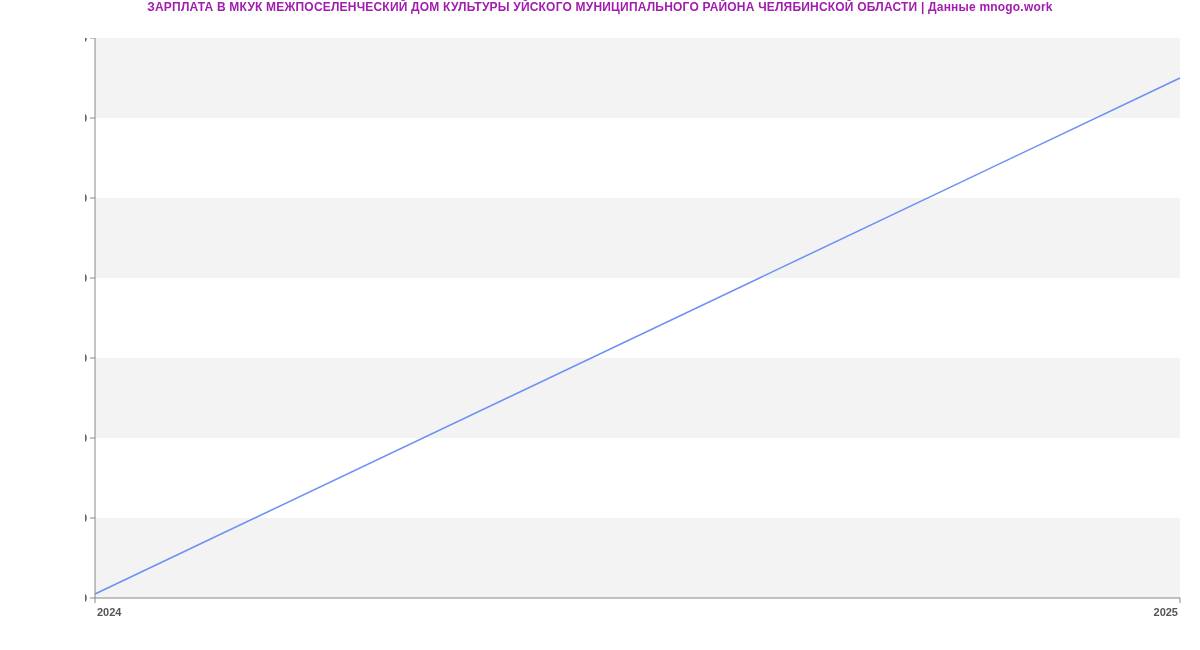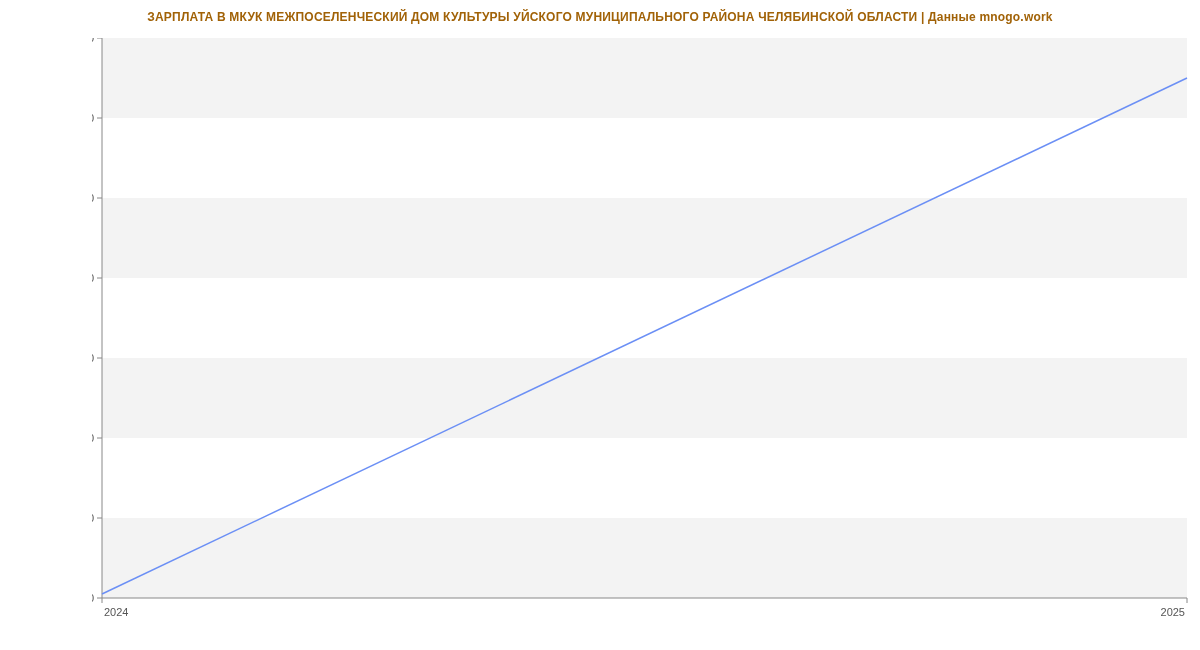--- a/index.html
+++ b/index.html
@@ -10,30 +10,30 @@
   }
   .chart-wrap {
     width: 1200px;
     height: 650px;
     position: relative;
   }
   .title {
     text-align: center;
     font-size: 12px;
     font-weight: bold;
-    color: #a16207;
-    padding-top: 10px;
+    color: #a21caf;
     letter-spacing: 0.2px;
   }
   .plot {
     position: absolute;
-    left: 92px;
+    left: 85px;
     top: 38px;
     width: 1105px;
     height: 560px;
+    font-weight: bold;
   }
   svg { display: block; }
   .band-even { fill: #f3f3f3; }
   .band-odd  { fill: #ffffff; }
   .axis-line { stroke: #888; stroke-width: 1; }
   .tick-line { stroke: #888; stroke-width: 1; }
   .tick-text { font-size: 11px; fill: #555; font-family: Verdana, Geneva, sans-serif; }
   .series-line { stroke: #6b8ff5; stroke-width: 1.5; fill: none; }
 </style>
 </head>

